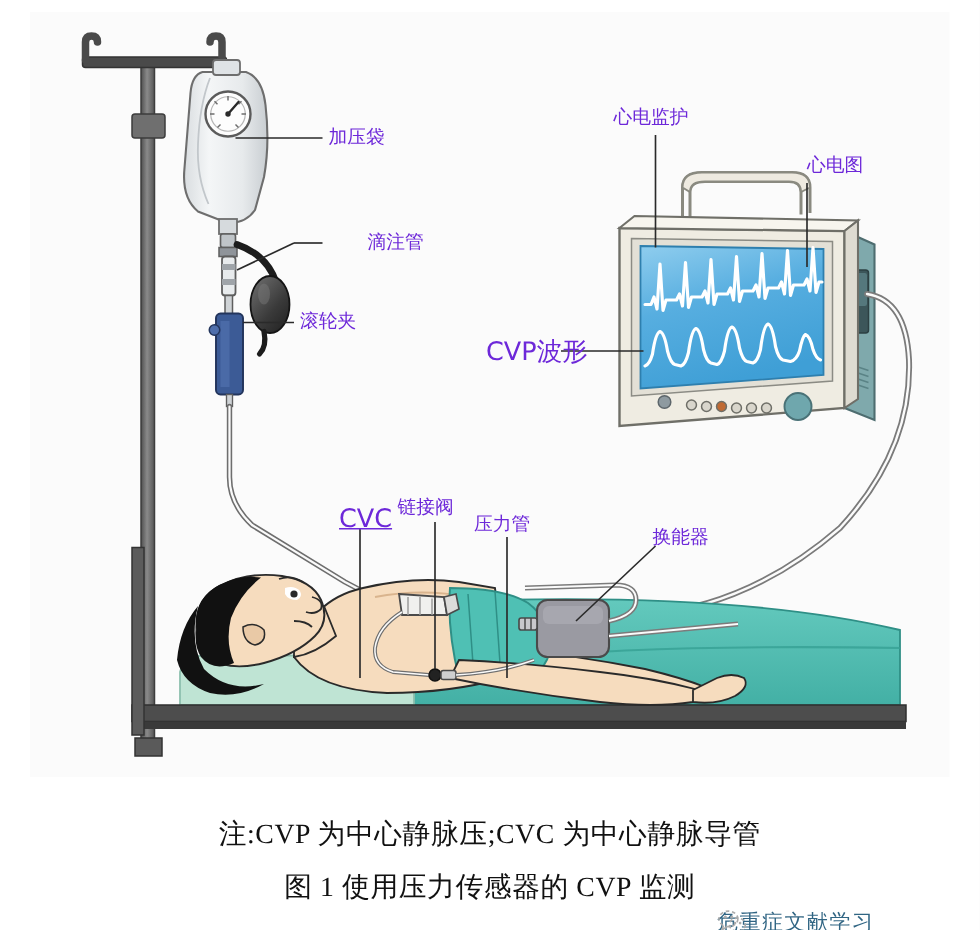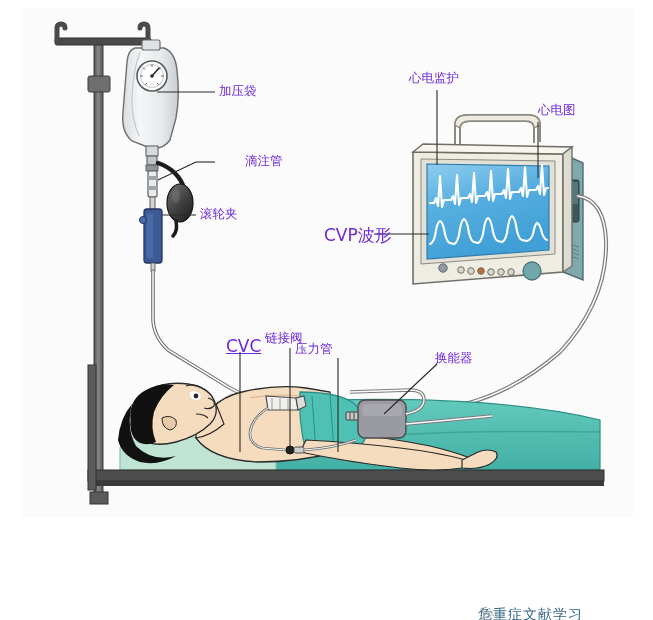--- a/index.html
+++ b/index.html
@@ -297,23 +297,27 @@
   <div class="lbl" style="left:219px;top:85px;">加压袋</div>
   <div class="lbl" style="left:219px;top:155px;margin-left:26px;">滴注管</div>
   <div class="lbl" style="left:200px;top:208px;">滚轮夹</div>
 
   <div class="lbl" style="left:409px;top:72px;">心电监护</div>
   <div class="lbl" style="left:538px;top:104px;">心电图</div>
   <div class="lbl lbl-lat" style="left:324px;top:227px;">CVP波形</div>
 
   <div class="lbl lbl-lat" style="left:226px;top:338px;text-decoration:underline;">CVC</div>
   <div class="lbl" style="left:265px;top:332px;">链接阀</div>
-  <div class="lbl" style="left:295px;top:343px;">压力管</div>
+  <div class="lbl" style="left:316px;top:343px;">压力管</div>
   <div class="lbl" style="left:435px;top:352px;">换能器</div>
 
+  <div class="caption-wrap">
+    <div class="cap-line cap-note">注:CVP 为中心静脉压;CVC 为中心静脉导管</div>
+    <div class="cap-line cap-title">图 1   使用压力传感器的 CVP 监测</div>
+  </div>
 
   <div class="watermark">
     <svg width="20" height="17" viewBox="0 0 20 17">
       <ellipse cx="7.6" cy="6.6" rx="6.3" ry="5.2" fill="none" stroke="#9d9d9d" stroke-width="1.1" stroke-dasharray="2.4 1.8"></ellipse>
       <path d="M4.4 11 L3.2 14 L6.2 12.2" fill="none" stroke="#9d9d9d" stroke-width="1.1" stroke-linejoin="round"></path>
       <circle cx="5.6" cy="5.4" r="1" fill="#9d9d9d"></circle>
       <circle cx="9.8" cy="5.4" r="1" fill="#9d9d9d"></circle>
       <ellipse cx="13.6" cy="10.4" rx="5.3" ry="4.4" fill="none" stroke="#9d9d9d" stroke-width="1.1" stroke-dasharray="2.4 1.8"></ellipse>
       <circle cx="12" cy="9.4" r="0.9" fill="#9d9d9d"></circle>
       <circle cx="15.4" cy="9.4" r="0.9" fill="#9d9d9d"></circle>

